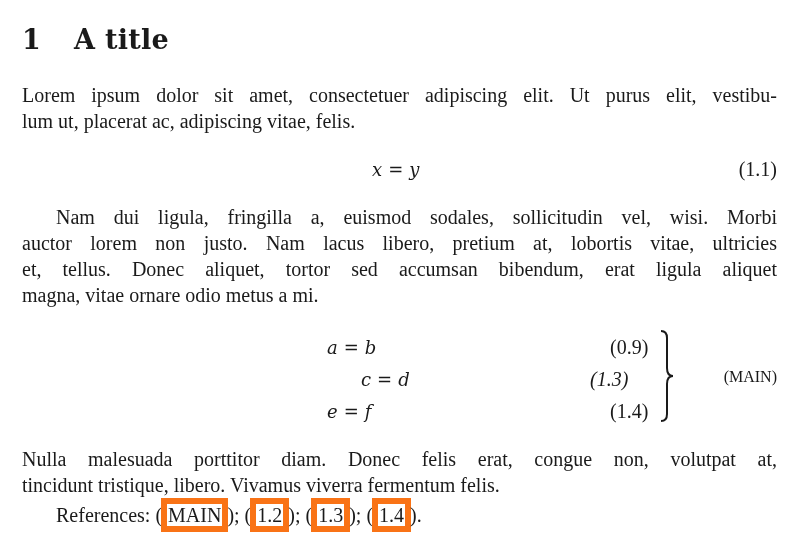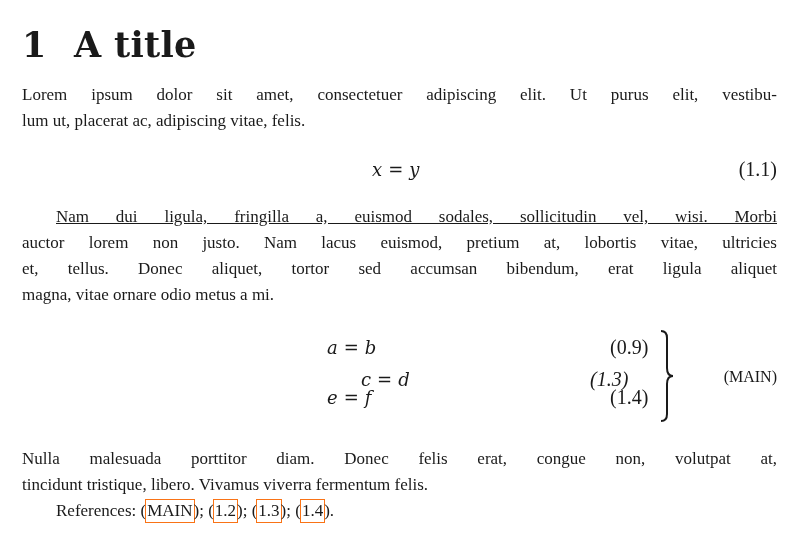--- a/index.html
+++ b/index.html
@@ -4,43 +4,43 @@
 <style>
   html, body { margin: 0; padding: 0; background: #ffffff; }
   body {
     width: 800px; height: 545px; overflow: hidden; position: relative;
     font-family: "DejaVu Serif", "Liberation Serif", serif;
     color: #1a1a1a;
   }
   .page { position: absolute; left: 22px; top: 0; width: 755px; }
   .section-title {
     position: absolute; left: 0; top: 24px; margin: 0;
-    font-family: "DejaVu Serif", serif; font-weight: bold; font-size: 35px;
+    font-family: "DejaVu Serif", serif; font-weight: bold; font-size: 27px;
     letter-spacing: 0.3px;
   }
   .section-title .num { display: inline-block; width: 52px; }
   .line {
     position: absolute; left: 0; width: 755px; white-space: nowrap;
-    font-family: "Liberation Serif", serif; font-size: 17px; line-height: 26px;
+    font-family: "Liberation Serif", serif; font-size: 20px; line-height: 26px;
   }
   .justify { text-align: justify; text-align-last: justify; }
-  .indent { padding-left: 34px; box-sizing: border-box; text-decoration: underline; }
+  .indent { padding-left: 34px; box-sizing: border-box; }
   .math { font-style: italic; font-family: "DejaVu Serif", serif; font-size: 18px; }
   .op { font-style: normal; padding: 0 6px; }
   .eq-row { position: absolute; left: 0; width: 755px; height: 26px;
     font-family: "Liberation Serif", serif; font-size: 20px; line-height: 26px; }
   .eq-body { position: absolute; }
   .eq-num { position: absolute; right: 0; }
   .brace {
     position: absolute; left: 638px; top: 330px; width: 14px; height: 92px;
   }
   .main-label { position: absolute; right: 0; top: 364px;
     font-family: "Liberation Serif", serif; font-size: 16px; line-height: 26px; }
   .refbox {
-    display: inline-block; border: 1px solid #f97316; padding: 0 1px;
+    display: inline-block; border: 6px solid #f97316; padding: 0 1px;
     line-height: 22px; margin: 0 -1px; color: #1a1a1a; cursor: pointer;
   }
 </style>
 </head>
 <body>
 
 <div class="page">
 
   <h1 class="section-title">
     <span class="num">1</span><span>A title</span>
@@ -50,37 +50,37 @@
   <div class="line" style="top:108px;">lum ut, placerat ac, adipiscing vitae, felis.</div>
 
   <div class="eq-row" style="top:156px;">
     <span class="eq-body" style="left:350px;">
       <span class="math">x</span><span class="math op">=</span><span class="math">y</span>
     </span>
     <span class="eq-num">(1.1)</span>
   </div>
 
   <div class="line justify indent" style="top:204px;">Nam dui ligula, fringilla a, euismod sodales, sollicitudin vel, wisi. Morbi</div>
-  <div class="line justify" style="top:230px;">auctor lorem non justo. Nam lacus euismod, pretium at, lobortis vitae, ultricies</div>
+  <div class="line justify" style="top:230px;">auctor lorem non justo. Nam lacus libero, pretium at, lobortis vitae, ultricies</div>
   <div class="line justify" style="top:256px;">et, tellus. Donec aliquet, tortor sed accumsan bibendum, erat ligula aliquet</div>
   <div class="line" style="top:282px;">magna, vitae ornare odio metus a mi.</div>
 
   <div class="eq-row" style="top:334px;">
     <span class="eq-body" style="left:305px;text-align:right;">
       <span class="math">a</span><span class="math op">=</span><span class="math">b</span>
     </span>
     <span class="eq-body" style="left:588px;">(0.9)</span>
   </div>
   <div class="eq-row" style="top:366px;">
     <span class="eq-body" style="left:305px;margin-left:34px;">
       <span class="math">c</span><span class="math op">=</span><span class="math">d</span>
     </span>
     <span class="eq-body" style="left:568px;font-style:italic;">(1.3)</span>
   </div>
-  <div class="eq-row" style="top:384px;">
+  <div class="eq-row" style="top:398px;">
     <span class="eq-body" style="left:305px;">
       <span class="math">e</span><span class="math op">=</span><span class="math">f</span>
     </span>
     <span class="eq-body" style="left:588px;">(1.4)</span>
   </div>
 
   <svg class="brace" viewBox="0 0 14 92">
     <path d="M1,1 Q7,1 7,8 L7,38 Q7,46 13,46 Q7,46 7,54 L7,84 Q7,91 1,91" fill="none" stroke="#1a1a1a" stroke-width="2"></path>
   </svg>
   <span class="main-label">(MAIN)</span>

